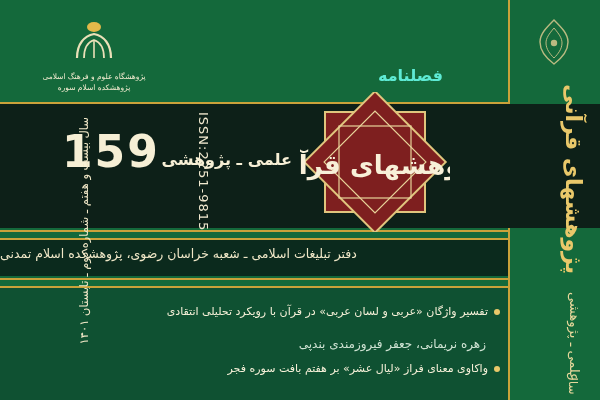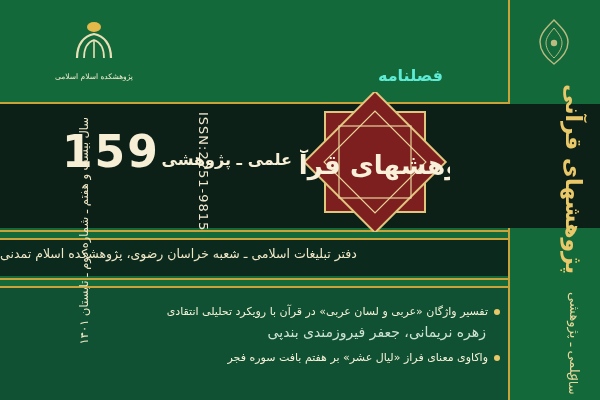--- a/index.html
+++ b/index.html
@@ -230,23 +230,23 @@
   .article .bullet {
     display: inline-block;
     width: 6px;
     height: 6px;
     background: #e9c86a;
     border-radius: 50%;
     margin-left: 6px;
     vertical-align: middle;
   }
   .article .authors {
-    font-size: 14px;
+    font-size: 12px;
     color: #cfe3d3;
-    margin-top: 3px;
+    margin-top: 16px;
     margin-right: 14px;
   }
 </style>
 </head>
 <body>
 
 <div class="cover">
 
   <div class="bg-main"></div>
   <div class="bg-dark-band"></div>
@@ -272,21 +272,22 @@
   <div class="spine-sub">علمی ـ پژوهشی</div>
   <div class="spine-season">سال</div>
 
   <div class="pub-logo">
     <svg class="mark" viewBox="0 0 54 44">
       <ellipse cx="27" cy="9" rx="7" ry="5" fill="#e3b94a"></ellipse>
       <path d="M10 40 C10 26 17 18 27 16 C37 18 44 26 44 40" fill="none" stroke="#eae0b8" stroke-width="2.2"></path>
       <path d="M17 40 C17 30 21 24 27 22 C33 24 37 30 37 40" fill="none" stroke="#eae0b8" stroke-width="1.8"></path>
       <path d="M27 22 L27 40" stroke="#eae0b8" stroke-width="1.6"></path>
     </svg>
-    <div class="line">پژوهشکده اسلام اسلامی</div>
+    <div class="line">پژوهشگاه علوم و فرهنگ اسلامی</div>
+    <div class="line">پژوهشکده اسلام سوره</div>
   </div>
 
   <div class="issn">ISSN:2251-9815</div>
 
   <div class="faslnameh">فصلنامه</div>
 
   <div class="masthead">
     <svg viewBox="0 0 150 140" width="150" height="140">
       <g transform="translate(75,70)">
         <g>

